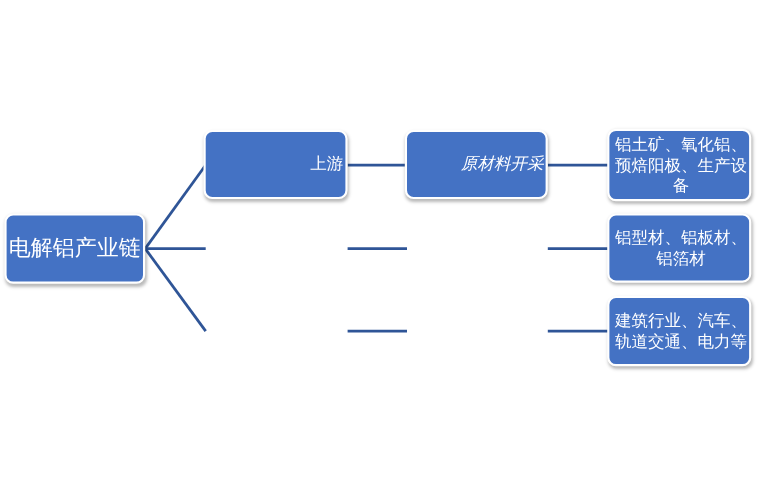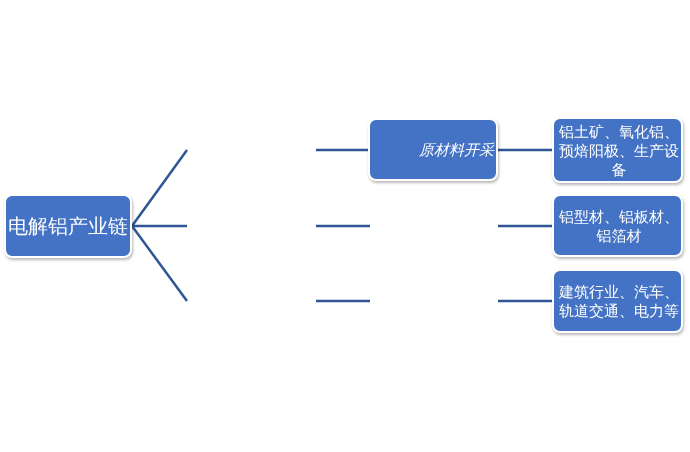--- a/index.html
+++ b/index.html
@@ -58,20 +58,23 @@
     <line x1="316" y1="301" x2="370" y2="301" stroke-width="2.5" stroke="#2F5597"></line>
     <line x1="498" y1="150" x2="554" y2="150" stroke-width="2.5" stroke="#2F5597"></line>
     <line x1="498" y1="226" x2="554" y2="226" stroke-width="2.5" stroke="#2F5597"></line>
     <line x1="498" y1="301" x2="554" y2="301" stroke-width="2.5" stroke="#2F5597"></line>
   </svg>
 
   <div class="node root" style="left:4px; top:194px; width:128px; height:64px;">
     <span class="lbl">电解铝产业链</span>
   </div>
 
+  <div class="node" style="left:185px; top:118px; width:131px; height:63px;">
+    <span class="lbl">上游</span>
+  </div>
 
   <div class="node" style="left:368px; top:118px; width:130px; height:63px;font-style:italic;">
     <span class="lbl">原材料开采</span>
   </div>
 
   <div class="node" style="left:552px; top:117px; width:131px; height:66px;">
     <span class="lbl">铝土矿、氧化铝、
 预焙阳极、生产设
 备</span>
   </div>

